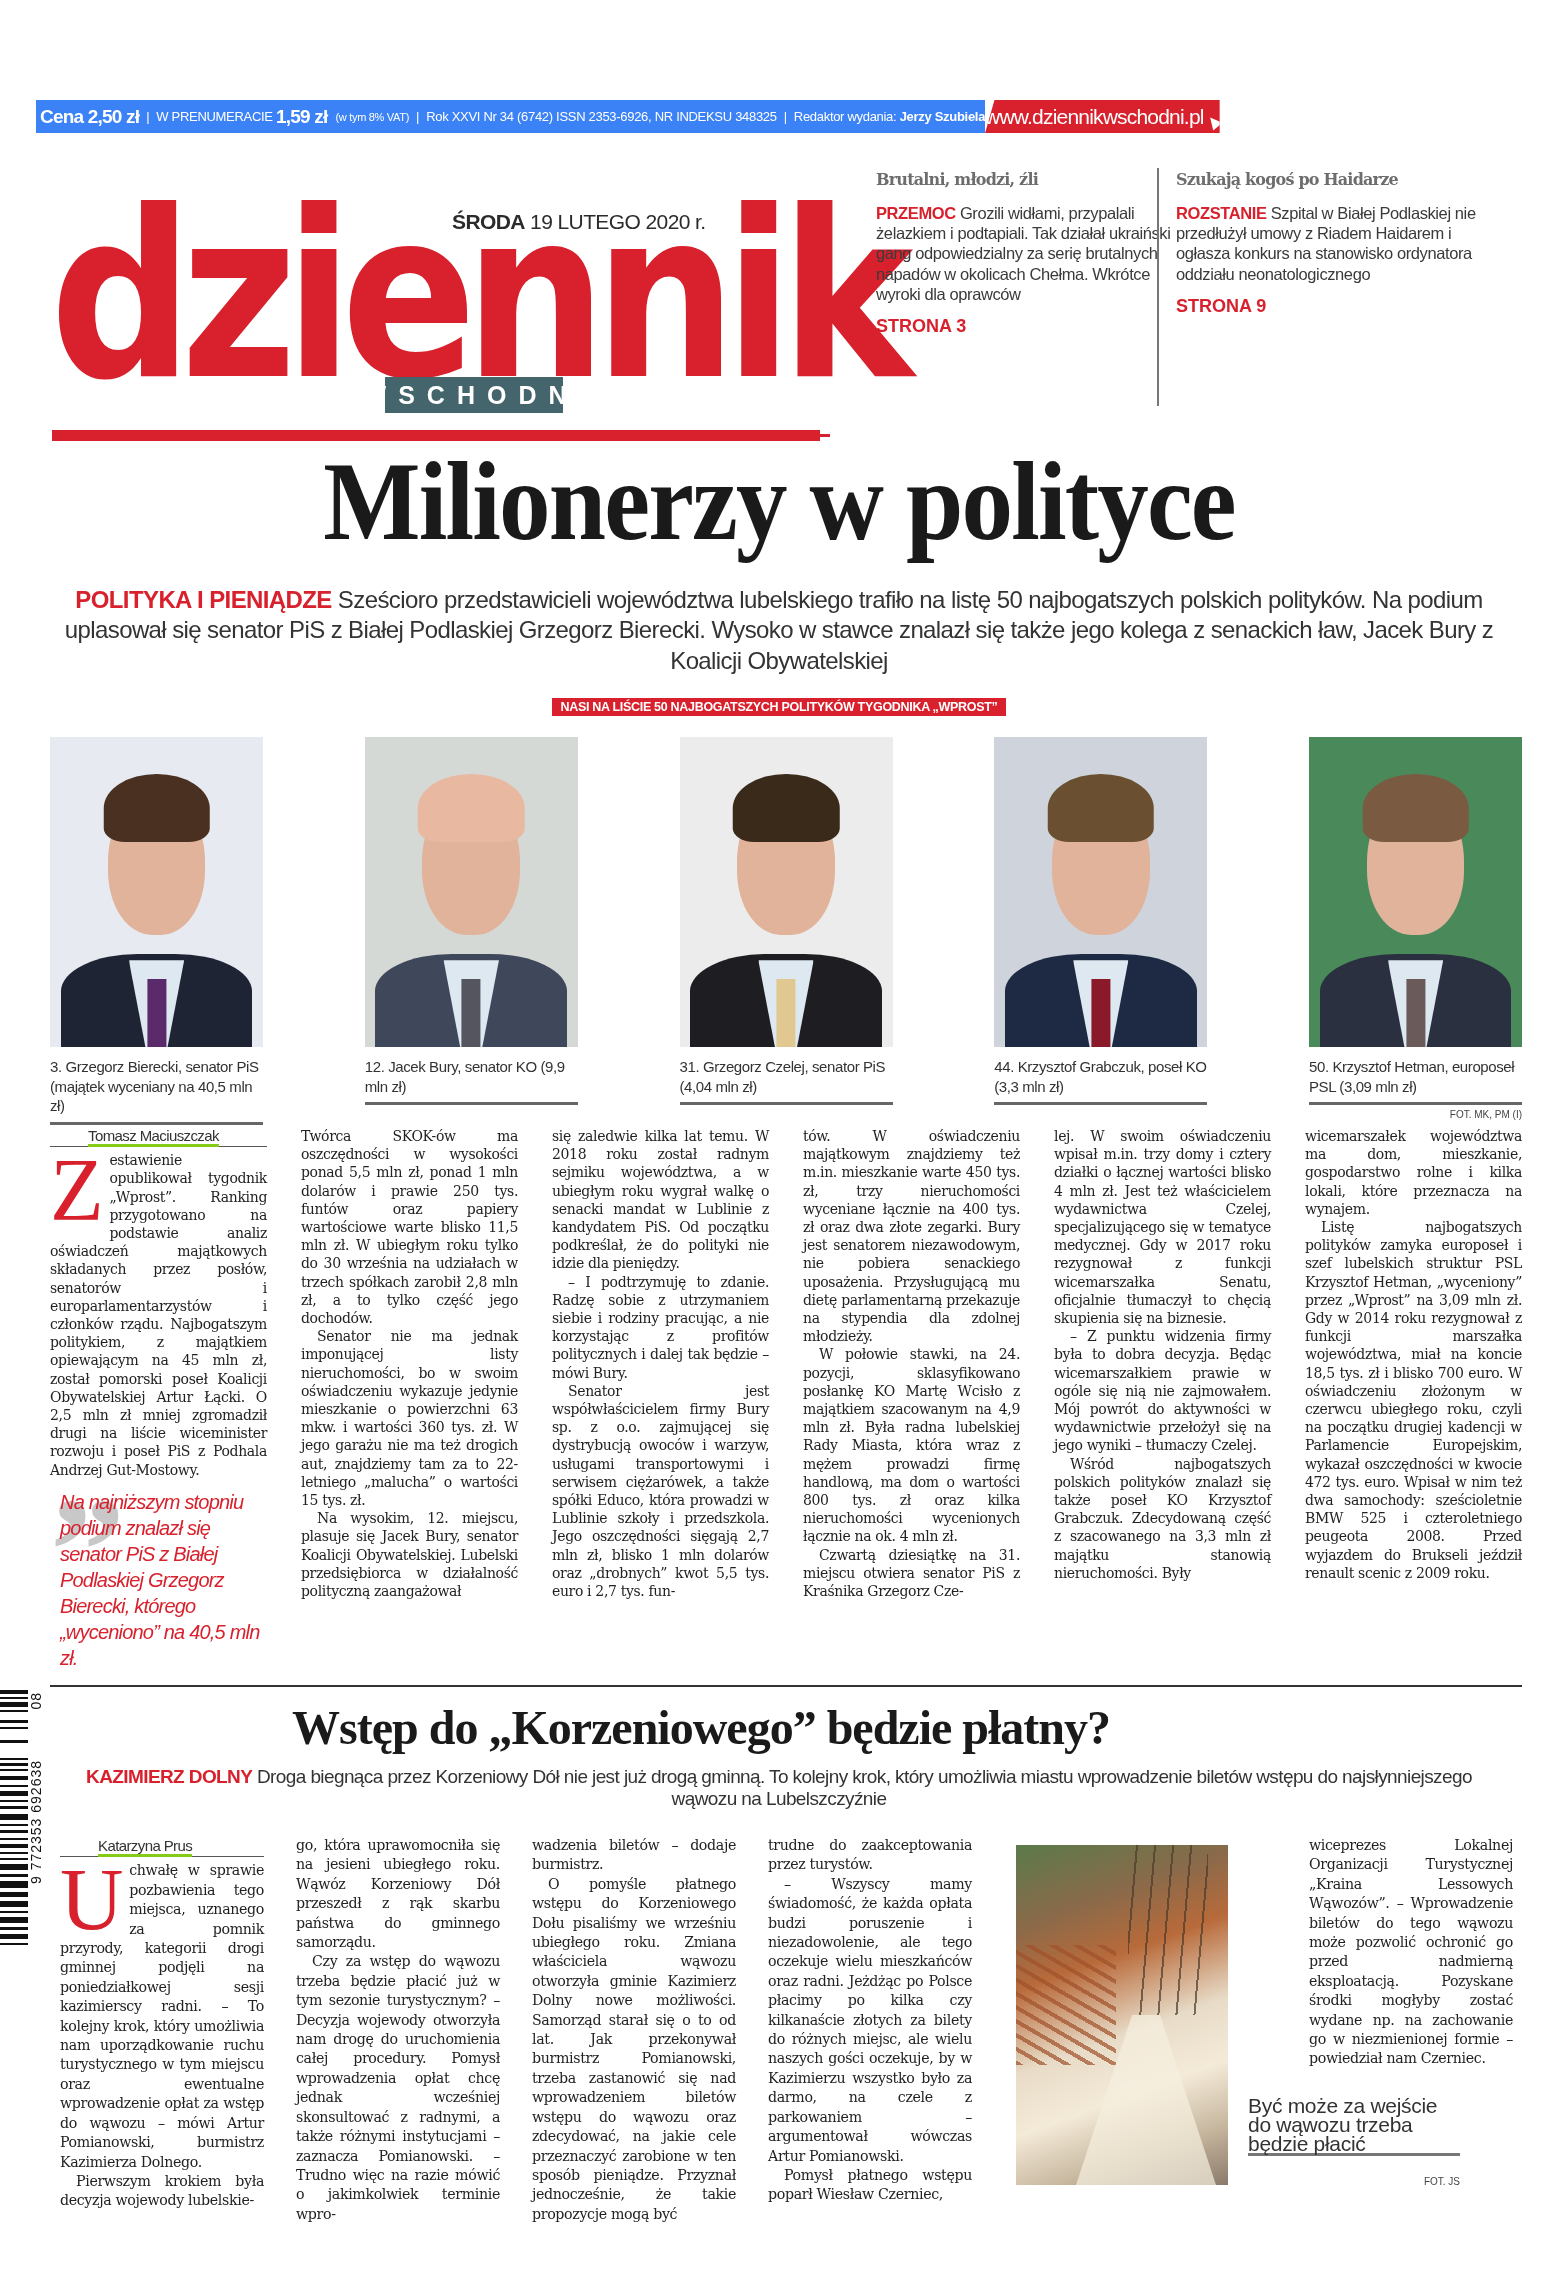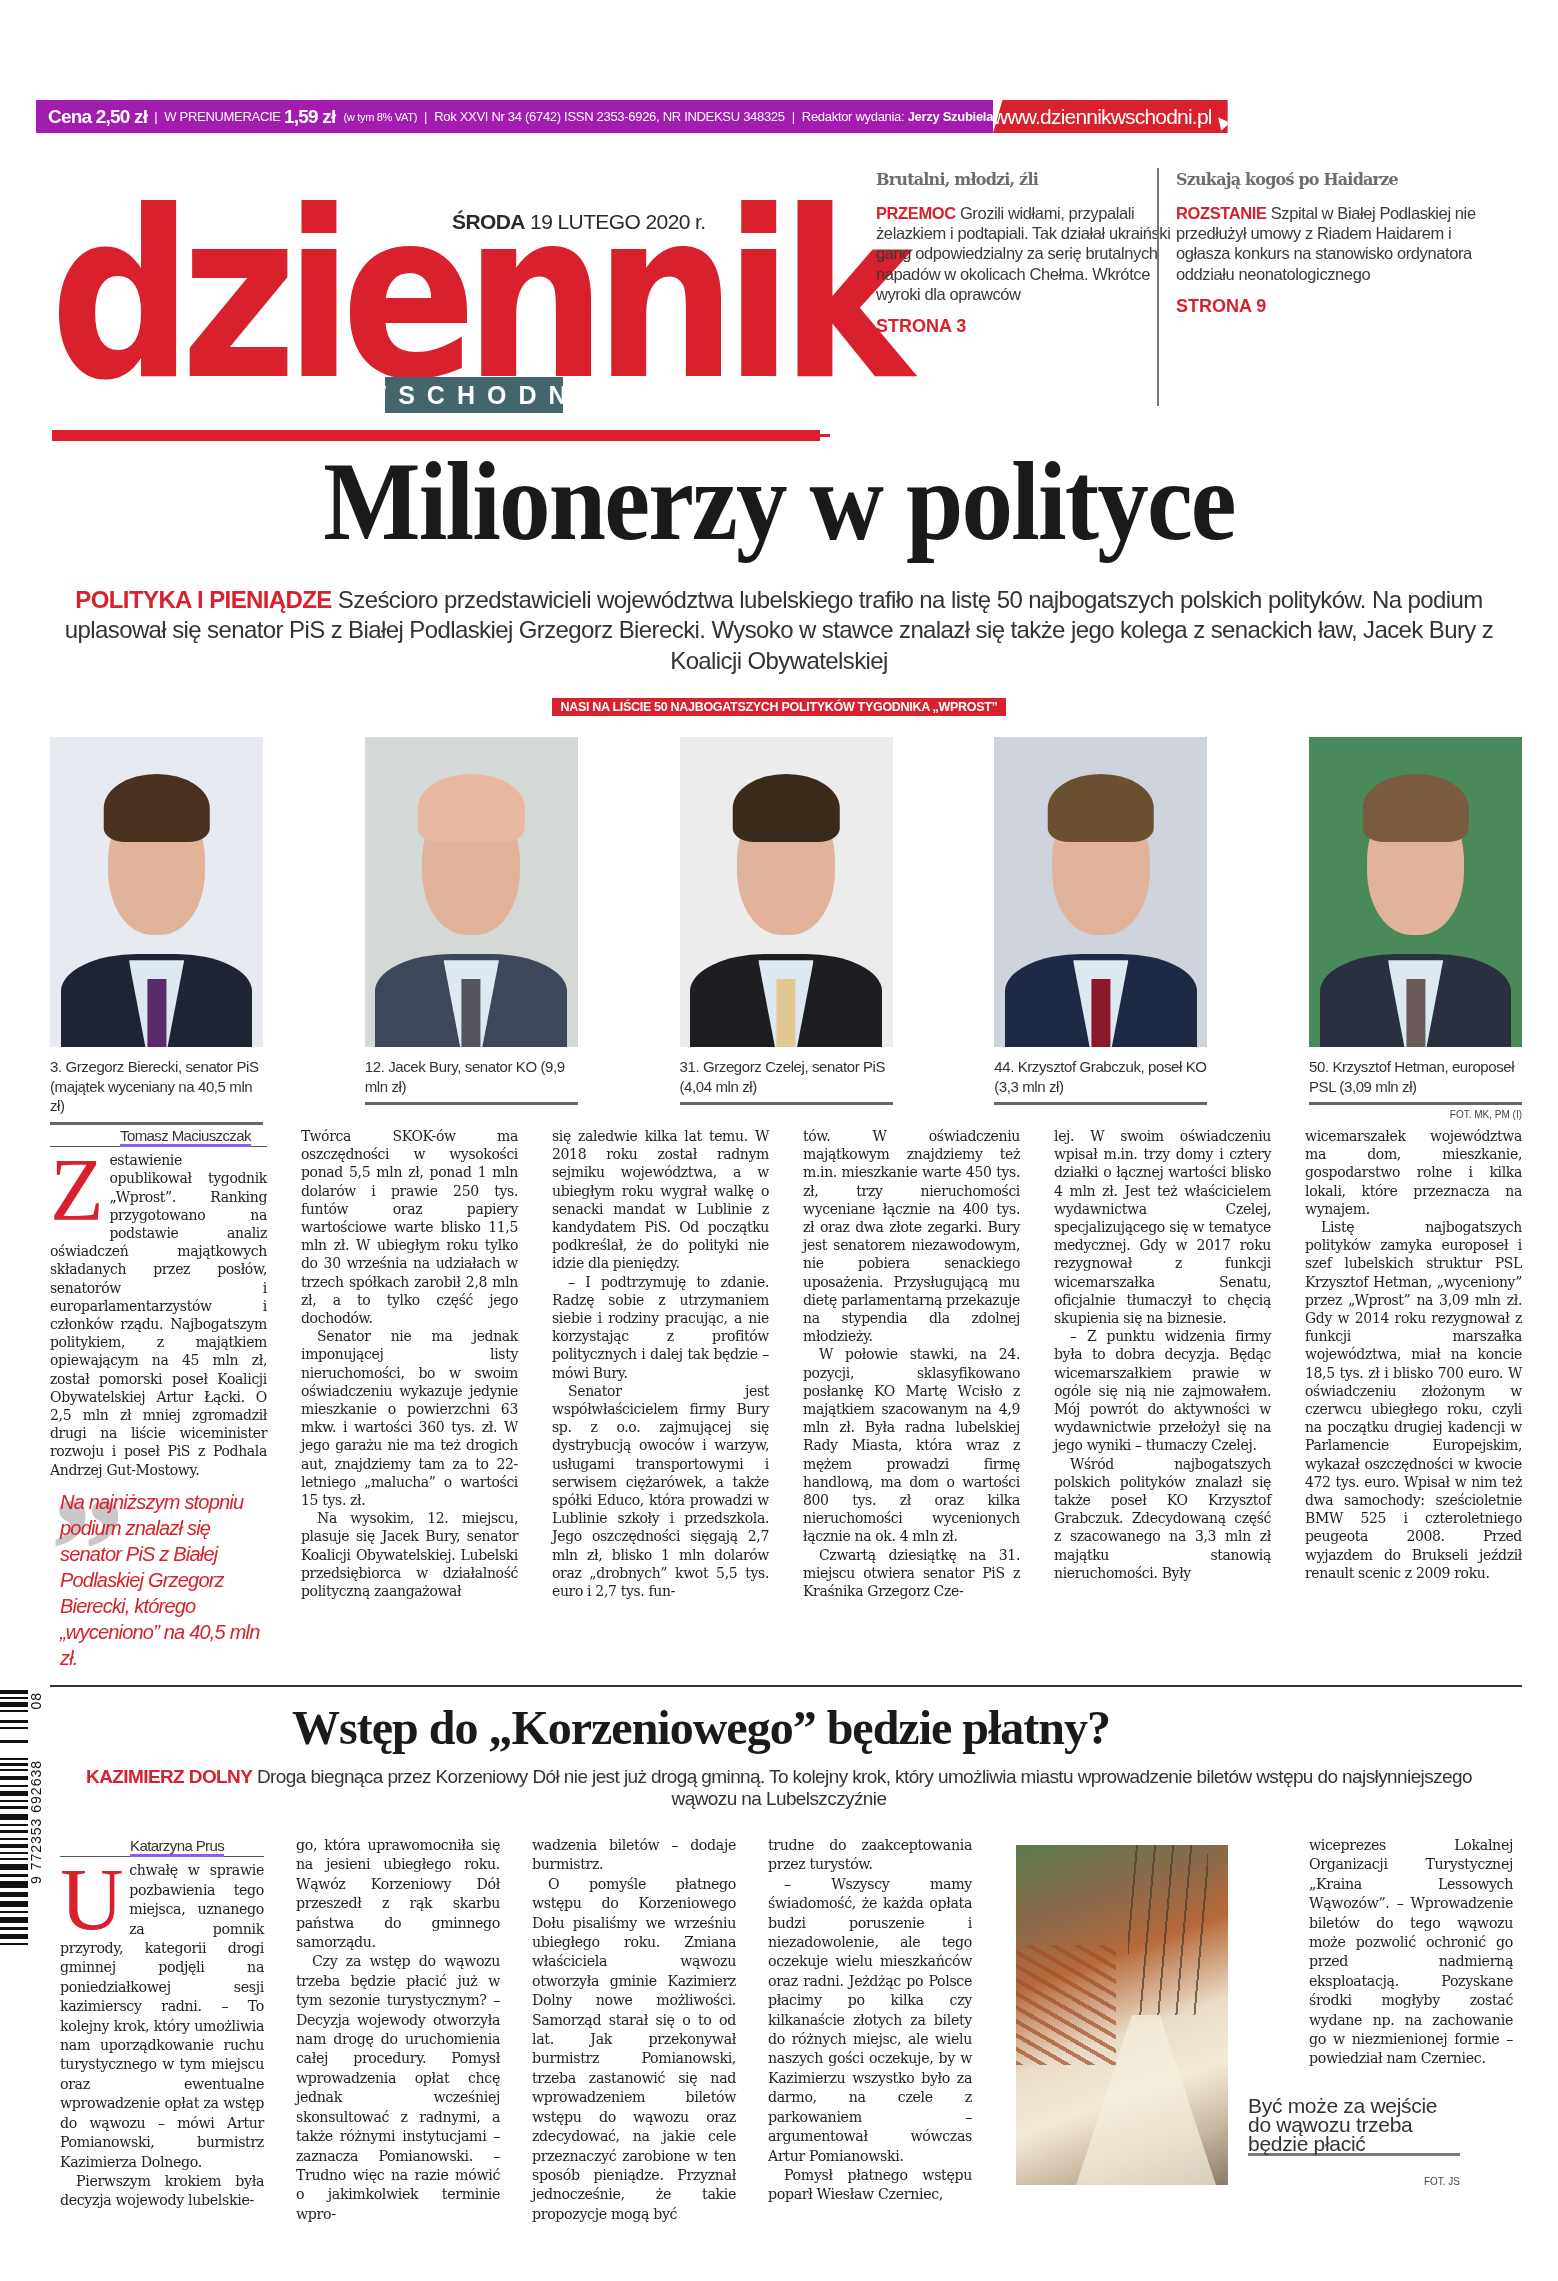--- a/index.html
+++ b/index.html
@@ -1,21 +1,21 @@
 <!DOCTYPE html>
 <html><head>
 <meta charset="utf-8">
 <style>
   * { box-sizing: border-box; margin: 0; padding: 0; }
   html, body { width: 1558px; height: 2281px; background: #ffffff; overflow: hidden; }
   body { position: relative; font-family: "Liberation Sans", sans-serif; color: #2b2b2b; }
 
   
   .topbar { position: absolute; left: 36px; top: 100px; width: 1176px; height: 33px; display: flex; }
-  .topbar-info { background: #a21caf; color: #fff; height: 33px; flex: 1; display: flex; align-items: center; padding-left: 12px; font-family: "Liberation Sans Narrow", "Liberation Sans", sans-serif; font-size: 13px; white-space: nowrap; letter-spacing: -0.3px; }
+  .topbar-info { background: #3b82f6; color: #fff; height: 33px; flex: 1; display: flex; align-items: center; padding-left: 4px; font-family: "Liberation Sans Narrow", "Liberation Sans", sans-serif; font-size: 13px; white-space: nowrap; letter-spacing: -0.3px; }
   .topbar-info .big { font-weight: bold; font-size: 19px; letter-spacing: -0.8px; }
   .topbar-info .sep { margin: 0 7px; }
   .topbar-info .small { font-size: 11px; margin-left: 8px; }
   .topbar-info b { font-weight: bold; }
   .topbar-url { background: #d8212c; color: #fff; width: 272px; height: 33px; display: flex; align-items: center; justify-content: center; font-size: 21px; letter-spacing: -0.8px; clip-path: polygon(4% 0, 100% 0, 100% 100%, 0 100%); position: relative; }
   .cursor-icon { display: inline-block; width: 0; height: 0; border-left: 6px solid transparent; border-right: 6px solid transparent; border-bottom: 12px solid #fff; transform: rotate(-40deg); margin-left: 4px; margin-top: 10px; }
 
   
   .logo { position: absolute; left: 50px; top: 160px; width: 745px; height: 270px; }
   .logo-word { position: absolute; left: 0; top: 20px; font-family: "DejaVu Sans", sans-serif; font-weight: bold; font-size: 232px; color: #d8212c; letter-spacing: -14px; line-height: 1; transform: scaleX(0.86); transform-origin: left top; }
@@ -54,21 +54,21 @@
   .caption { font-size: 15px; line-height: 1.3; color: #333; padding: 10px 0 6px; border-bottom: 3px solid #666; letter-spacing: -0.4px; font-family: "Liberation Sans Narrow", "Liberation Sans", sans-serif; }
   .credit { font-size: 10px; color: #444; text-align: right; margin-top: 4px; }
 
   
   .article { position: absolute; }
   .article-1 { left: 50px; top: 1127px; width: 1472px; height: 556px; }
   .col { position: absolute; top: 0; width: 217px; font-family: "DejaVu Serif", serif; font-size: 14px; line-height: 18.2px; text-align: justify; color: #222; hyphens: auto; letter-spacing: -0.35px; }
   .col p { text-indent: 16px; }
   .col p.noind { text-indent: 0; }
   .byline { font-family: "Liberation Sans", sans-serif; font-size: 15px; color: #333; border-bottom: 1px solid #555; padding-left: 38px; padding-bottom: 1px; margin-bottom: 4px; text-align: left; letter-spacing: -0.6px; }
-  .byline span { border-bottom: 3px solid #8b5cf6; margin-left: 32px; }
+  .byline span { border-bottom: 3px solid #84cc16; }
   .dropcap { float: left; font-family: "Liberation Serif", serif; font-size: 88px; line-height: 70px; color: #d8212c; margin: 4px 6px 0 0; }
   .pullquote { margin-top: 10px; position: relative; padding-left: 10px; }
   .pullquote .quote-mark { position: absolute; left: 0; top: -14px; font-family: "Liberation Serif", serif; font-size: 150px; color: #c8c8c8; line-height: 1; font-weight: bold; }
   .pullquote .qtext { position: relative; font-family: "Liberation Sans", sans-serif; font-style: italic; color: #d8212c; font-size: 20px; line-height: 26px; text-align: left; letter-spacing: -0.8px; }
   .rule-bottom { position: absolute; left: 50px; top: 1685px; width: 1472px; height: 2px; background: #333; }
 
   
   .barcode { position: absolute; left: 0; top: 1680px; width: 40px; height: 300px; }
   .barcode .bars { position: absolute; left: 0; width: 28px; }
   .barcode .digits { position: absolute; left: 28px; font-family: "Liberation Sans", sans-serif; font-size: 14px; writing-mode: vertical-rl; transform: rotate(180deg); letter-spacing: 1px; color: #111; }

